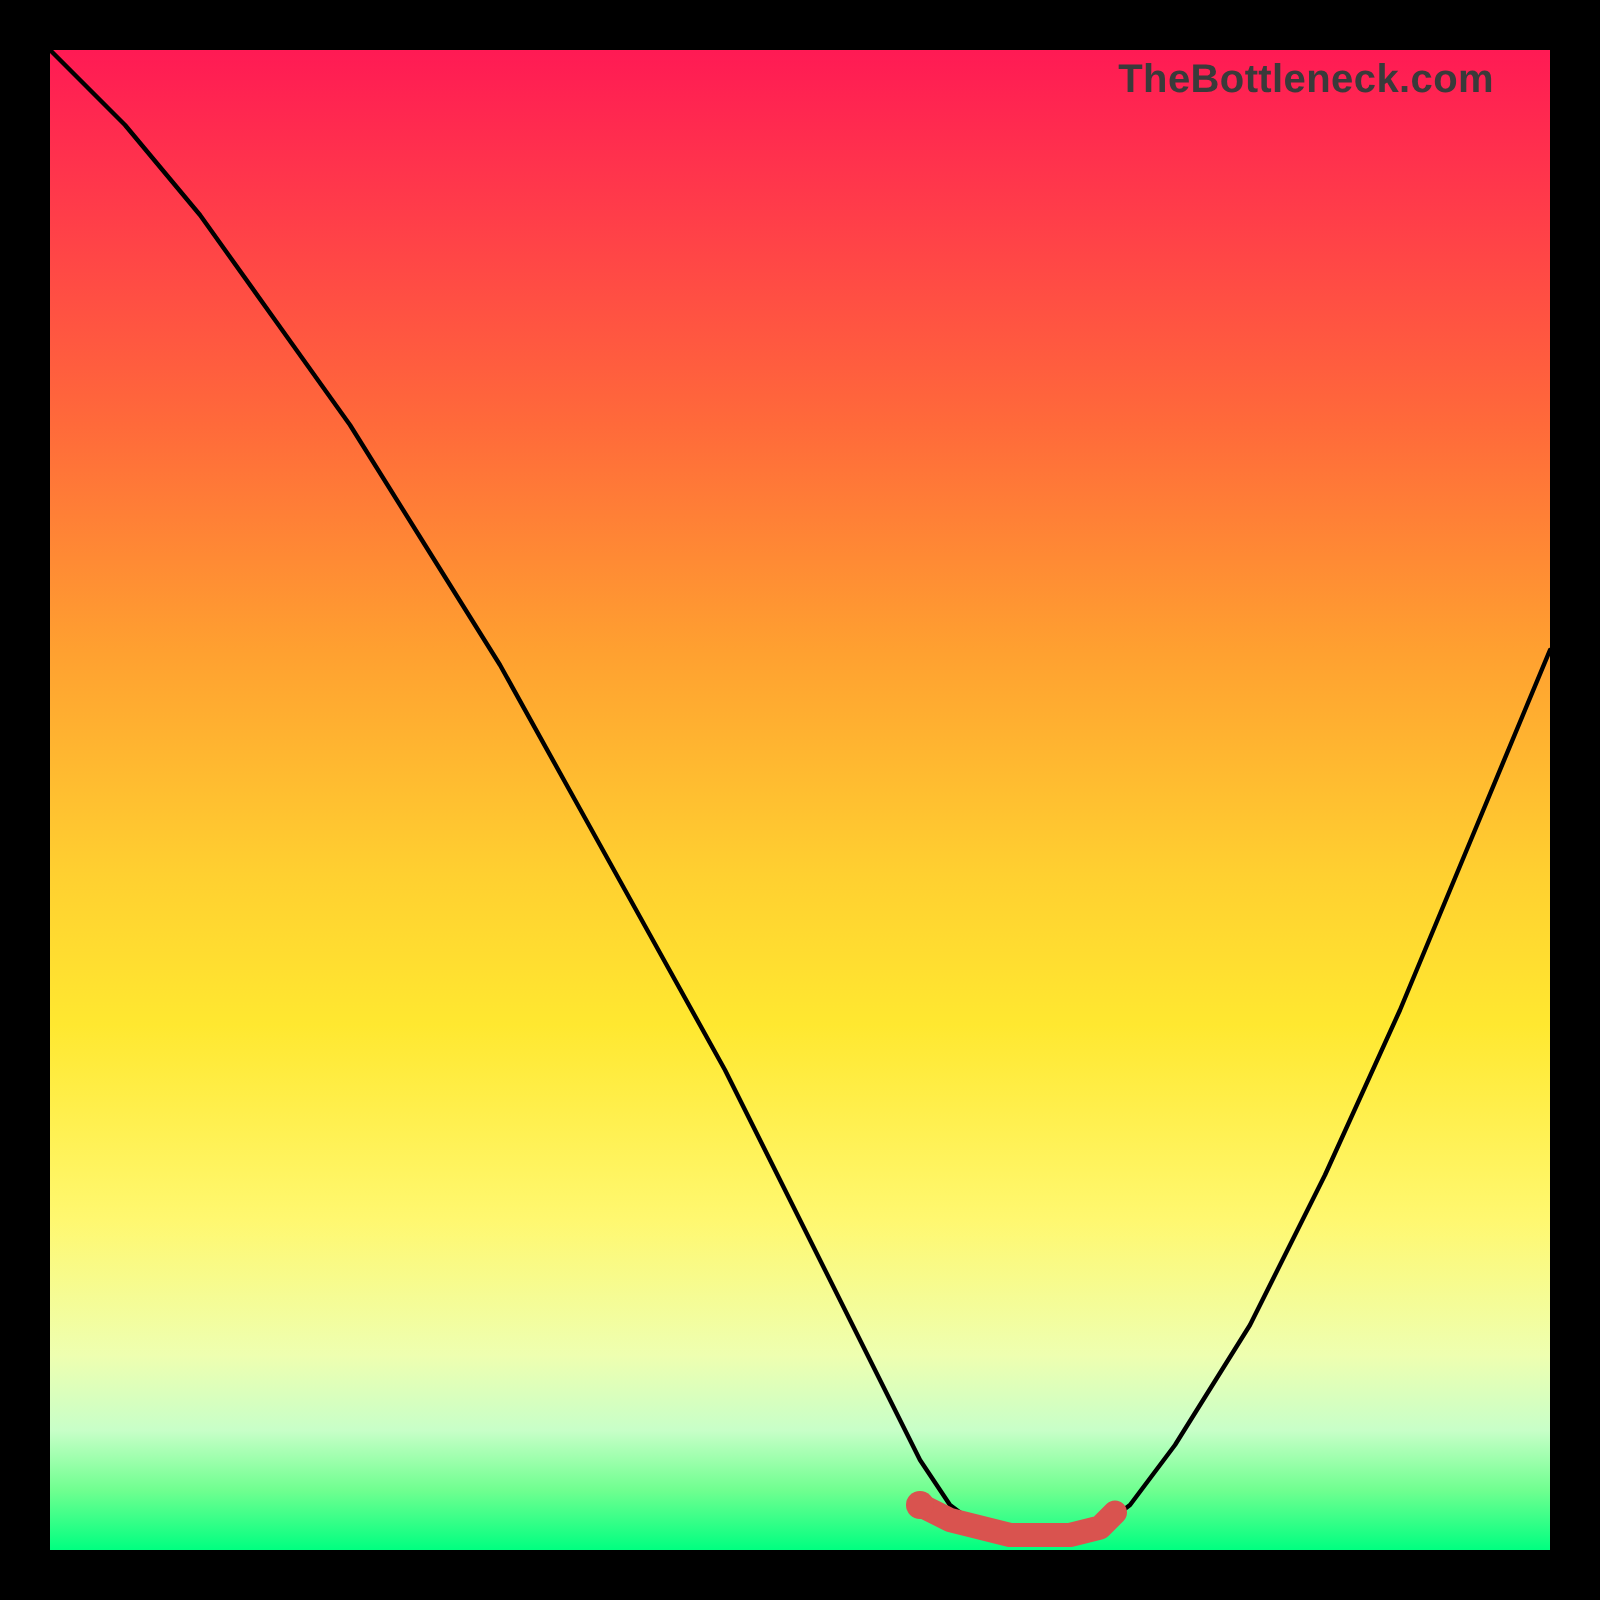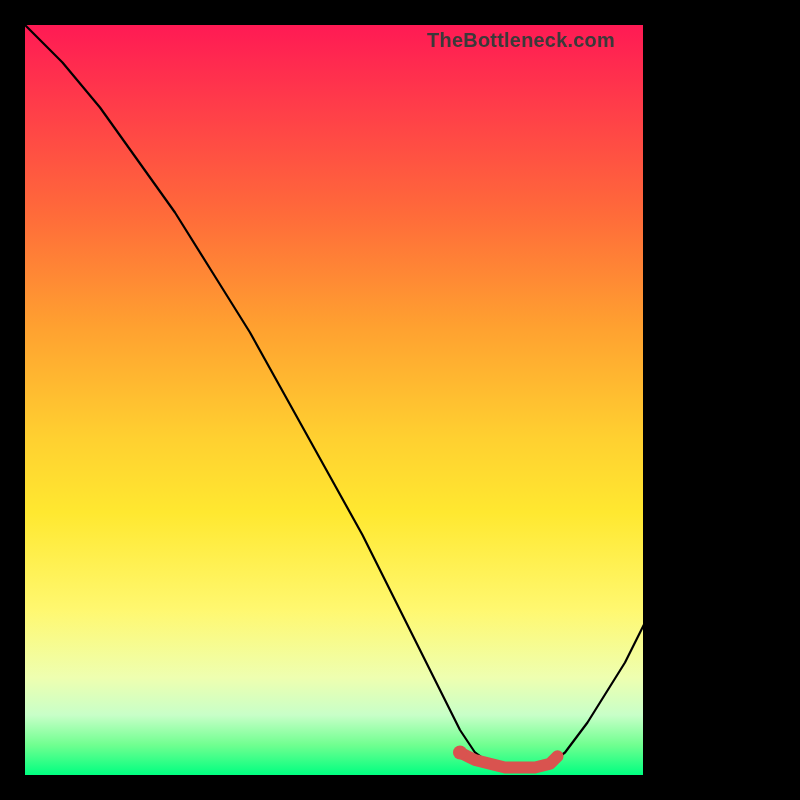--- a/index.html
+++ b/index.html
@@ -7,21 +7,21 @@
   .chart-container {
     position: relative;
     width: 800px;
     height: 800px;
     background: #000;
   }
   .plot-area {
     position: absolute;
     left: 25px;
     top: 25px;
-    width: 618px;
+    width: 750px;
     height: 750px;
     background: linear-gradient(to bottom,
       #ff1a54 0%,
       #ff3a4a 10%,
       #ff6a3a 25%,
       #ffa030 40%,
       #ffd030 55%,
       #ffe830 65%,
       #fff870 78%,
       #eeffb0 87%,

